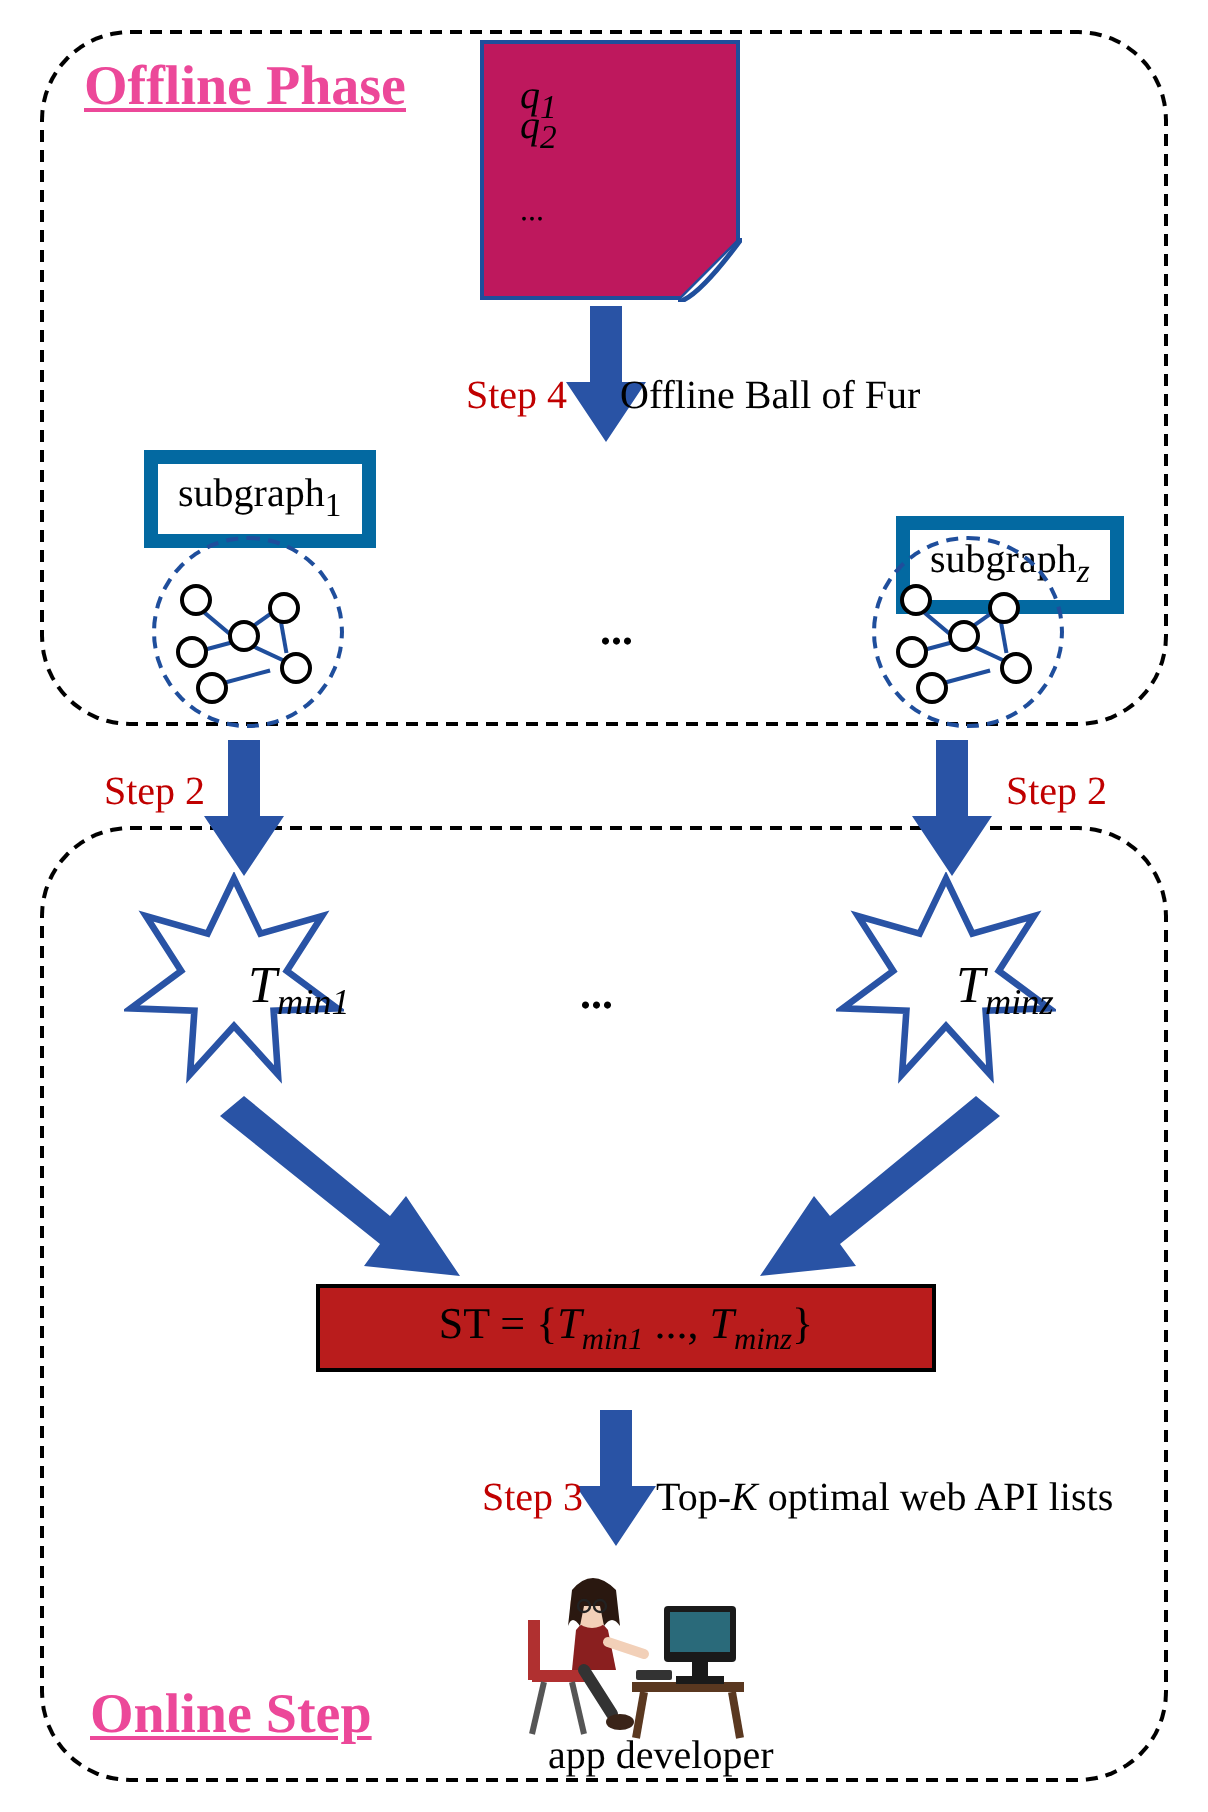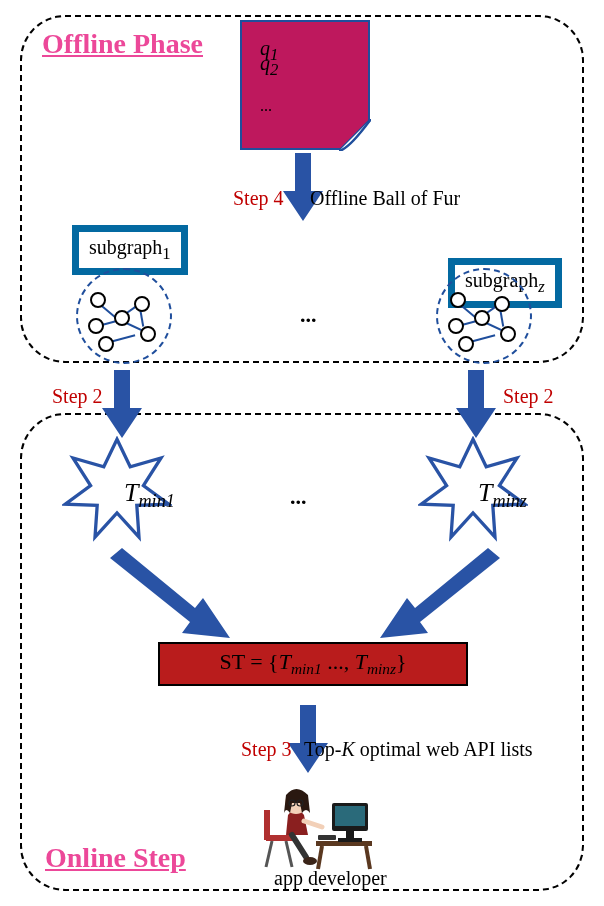--- a/index.html
+++ b/index.html
@@ -110,21 +110,21 @@
     .step1 { left: 233px; top: 187px; }
     .step2a { left: 52px; top: 385px; }
     .step2b { left: 503px; top: 385px; }
     .step3 { left: 241px; top: 738px; }
     
     .caption {
       position: absolute;
       font-size: 20px;
     }
     .cap1 { left: 310px; top: 187px; }
-    .cap3 { left: 304px; top: 738px; }
+    .cap3 { left: 328px; top: 738px; }
     
     .arrow {
       position: absolute;
     }
     
     .star {
       position: absolute;
       width: 110px;
       height: 110px;
     }

